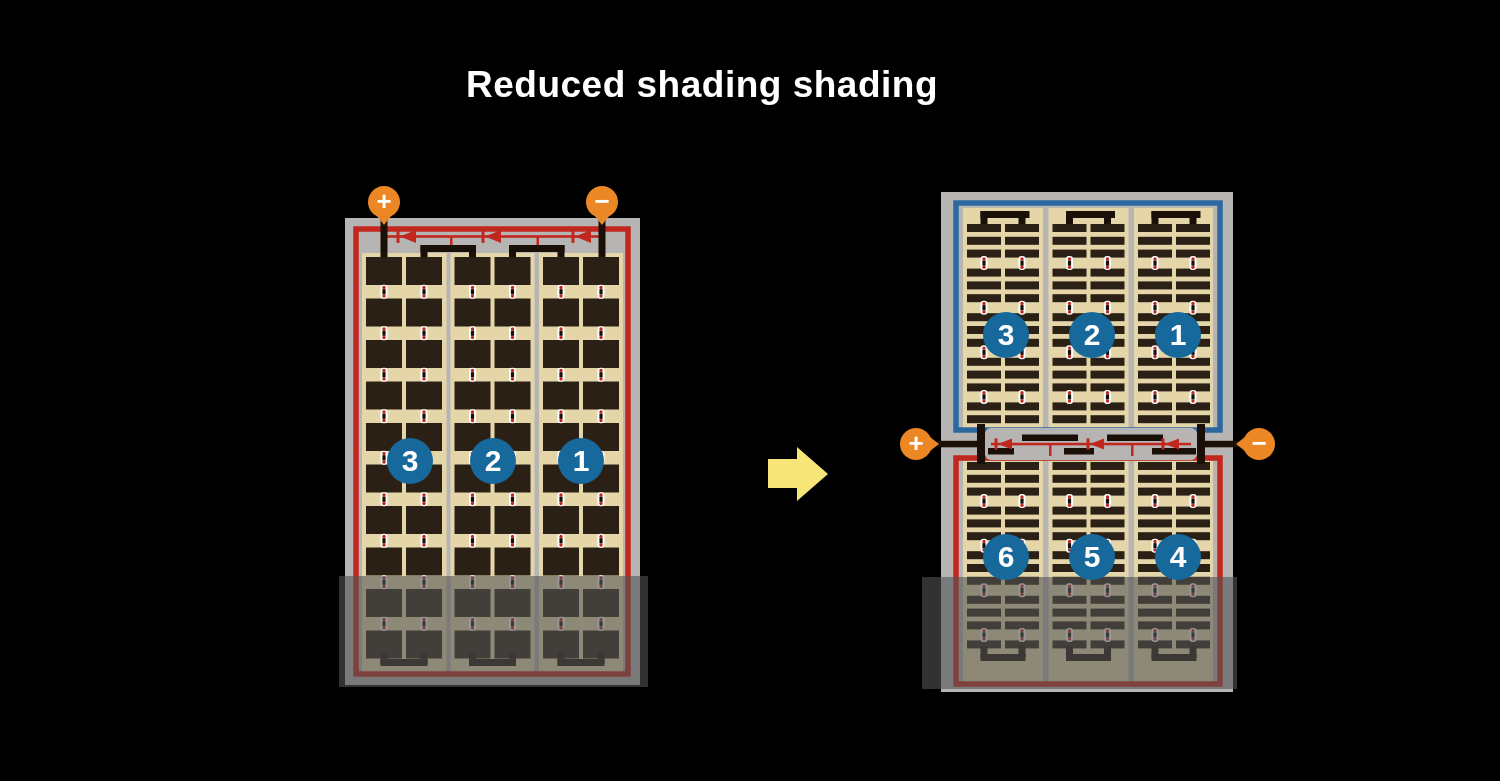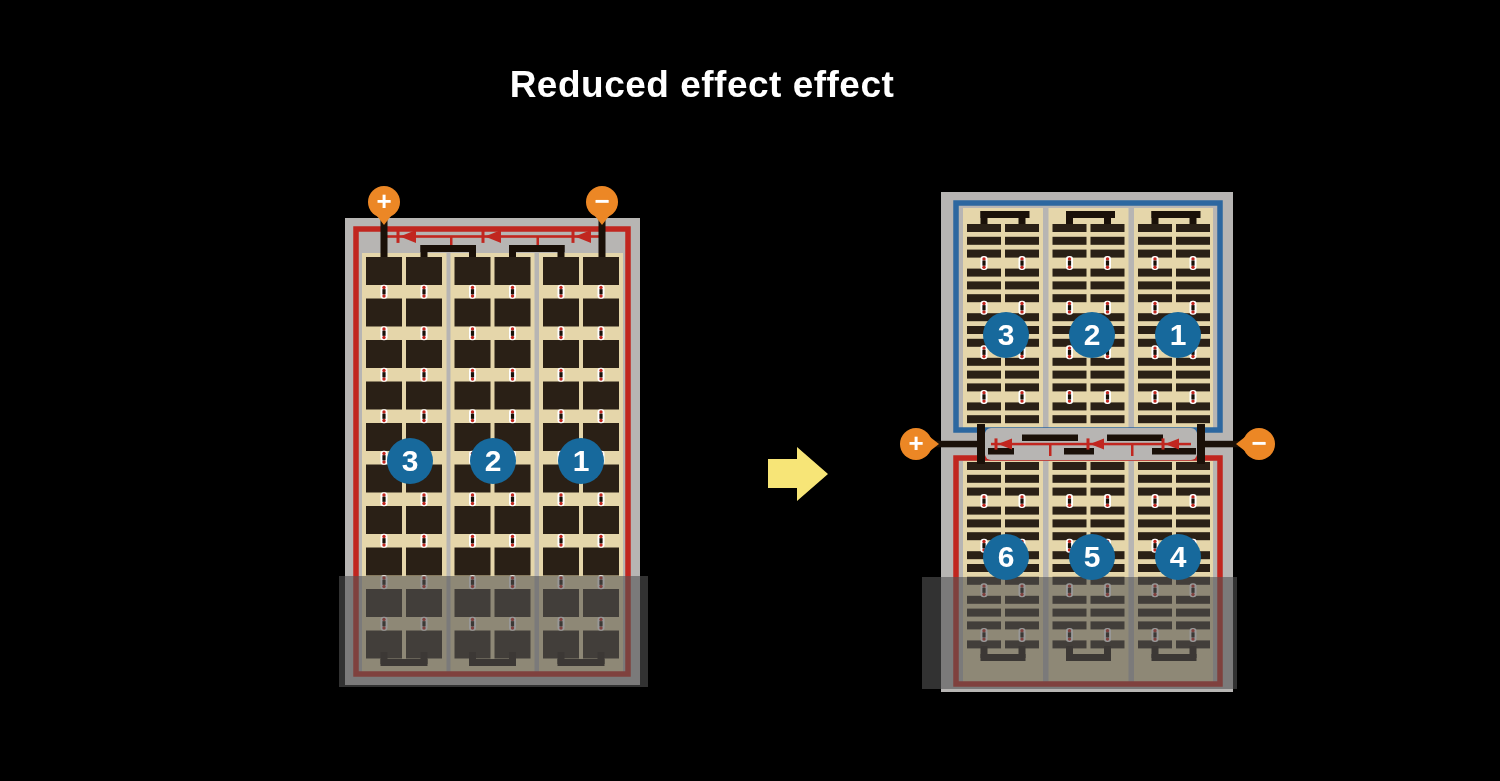--- a/index.html
+++ b/index.html
@@ -38,21 +38,21 @@
   .tail-down{left:9px;bottom:-7px;border-left:7px solid transparent;border-right:7px solid transparent;border-top:9px solid var(--orange,#ec8725);}
   .tail-right{top:9px;right:-7px;border-top:7px solid transparent;border-bottom:7px solid transparent;border-left:9px solid var(--orange,#ec8725);}
   .tail-left{top:9px;left:-7px;border-top:7px solid transparent;border-bottom:7px solid transparent;border-right:9px solid var(--orange,#ec8725);}
   #arrow-svg{position:absolute;left:760px;top:440px;width:80px;height:70px;z-index:1;}
 </style>
 </head>
 <body>
 
 <div class="stage" style="--bg: #000000; --title-color: #ffffff; --shade: rgba(84,84,84,0.6); --badge: #17699c; --badge-text: #ffffff; --orange: #ec8725; --arrow: #f7e577;">
 
-  <h1 class="title">Reduced effect effect</h1>
+  <h1 class="title">Reduced shading shading</h1>
 
   <svg id="left-panel-svg" class="panel-svg" viewBox="330 185 340 510">
       <g>
         <rect x="345" y="218" width="295" height="467" fill="#b7b5b3"></rect>
         <rect x="362" y="253" width="261" height="419" fill="#e5d6aa"></rect>
         <rect x="446.5" y="253" width="4" height="419" fill="#b7b5b3"></rect>
         <rect x="534.5" y="253" width="4.5" height="419" fill="#b7b5b3"></rect>
         <rect x="356" y="229" width="272" height="445" fill="none" stroke="#c1261f" stroke-width="5.5"></rect>
         <g>
           <rect x="384" y="235.2" width="219" height="2.6" fill="#c1261f"></rect>

